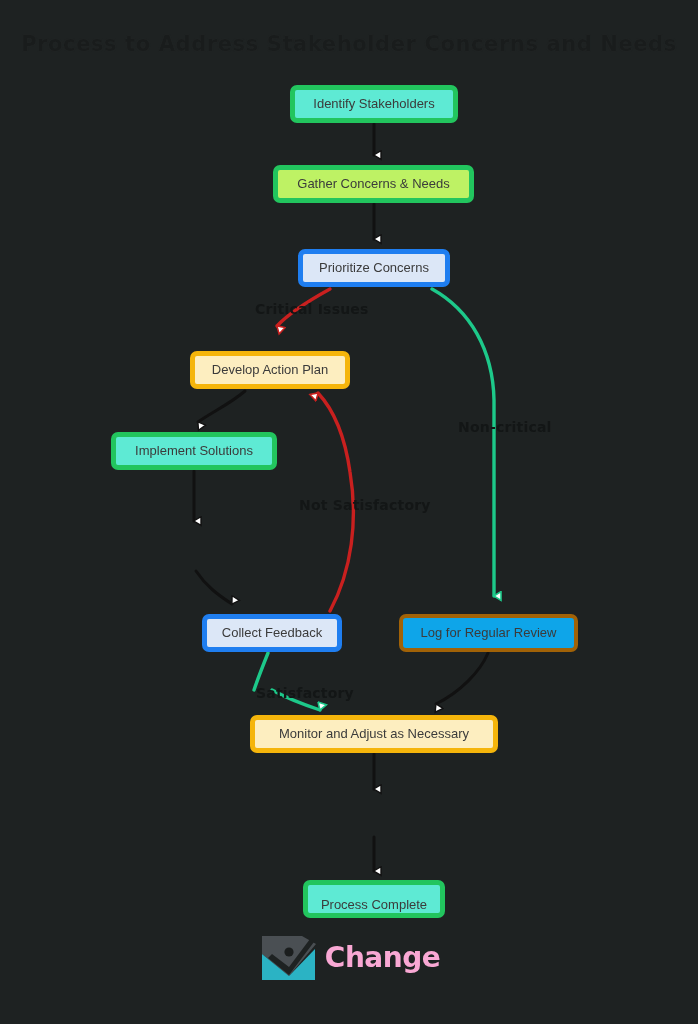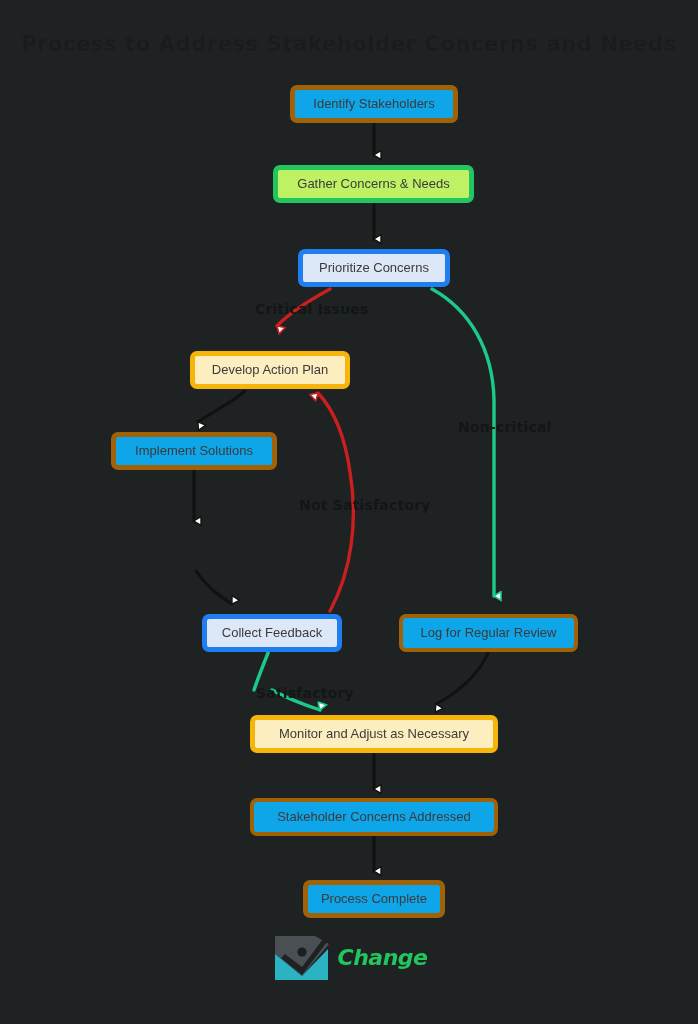--- a/index.html
+++ b/index.html
@@ -43,21 +43,21 @@
     align-items: center;
     justify-content: center;
     text-align: center;
     font-family: "Liberation Sans", sans-serif;
     font-size: 13px;
     color: #3b3b3b;
     padding: 0 12px;
     z-index: 4;
     line-height: 1.15;
   }
-  .n-purple { border: 5px solid #a16207; background: #0ea5e9; }
+  .n-purple { border: 5px solid #22c55e; background: #5eead4; }
   .n-cyan   { border: 5px solid #22c55e; background: #bef264; }
   .n-blue   { border: 5px solid #1f7ef0; background: #dce7f7; }
   .n-yellow { border: 5px solid #f5b50b; background: #fdeec0; }
   .n-gray   { border: 4px solid #a16207; background: #0ea5e9; }
 
   .edge-label {
     position: absolute;
     font-family: "DejaVu Sans", sans-serif;
     font-size: 14px;
     font-weight: bold;
@@ -78,25 +78,24 @@
     z-index: 5;
   }
   #logo-mark { margin-right: 5px; }
   #logo-text {
     display: flex;
     flex-direction: column;
     line-height: 0.92;
     font-family: "DejaVu Sans", sans-serif;
   }
   #logo-word-1 {
-    font-size: 22px;
-    font-weight: bold;
-    color: #22c55e;
+    font-size: 28px;
+    font-weight: bold;
+    color: #f9a8d4;
     letter-spacing: -0.5px;
-    font-style: italic;
   }
   #logo-word-2 {
     font-size: 25px;
     font-weight: bold;
     color: #2bb3c4;
     letter-spacing: -0.5px;
   }
 </style>
 </head>
 <body>
@@ -172,25 +171,22 @@
   </div>
 
   <div class="node n-gray" style="left:399px; top:614px; width:179px; height:38px;">
     <span>Log for Regular Review</span>
   </div>
 
   <div class="node n-yellow" style="left:250px; top:715px; width:248px; height:38px;">
     <span>Monitor and Adjust as Necessary</span>
   </div>
 
-  <div class="node n-gray" style="left:250px; top:798px; width:248px; height:38px;">
-    <span>Stakeholder Concerns Addressed</span>
-  </div>
-
-  <div class="node n-purple" style="left:303px; top:880px; width:142px; height:38px;">
+
+  <div class="node n-purple" style="left:303px; top:880px; width:142px; height:38px;align-items:flex-end;">
     <span>Process Complete</span>
   </div>
 
   <div class="edge-label" style="left:255px; top:301px;">Critical Issues</div>
   <div class="edge-label" style="left:458px; top:419px;">Non-critical</div>
   <div class="edge-label" style="left:299px; top:497px;">Not Satisfactory</div>
   <div class="edge-label" style="left:256px; top:685px;">Satisfactory</div>
 
   <div id="logo">
     <svg id="logo-mark" width="62" height="52" viewBox="0 0 62 52">

